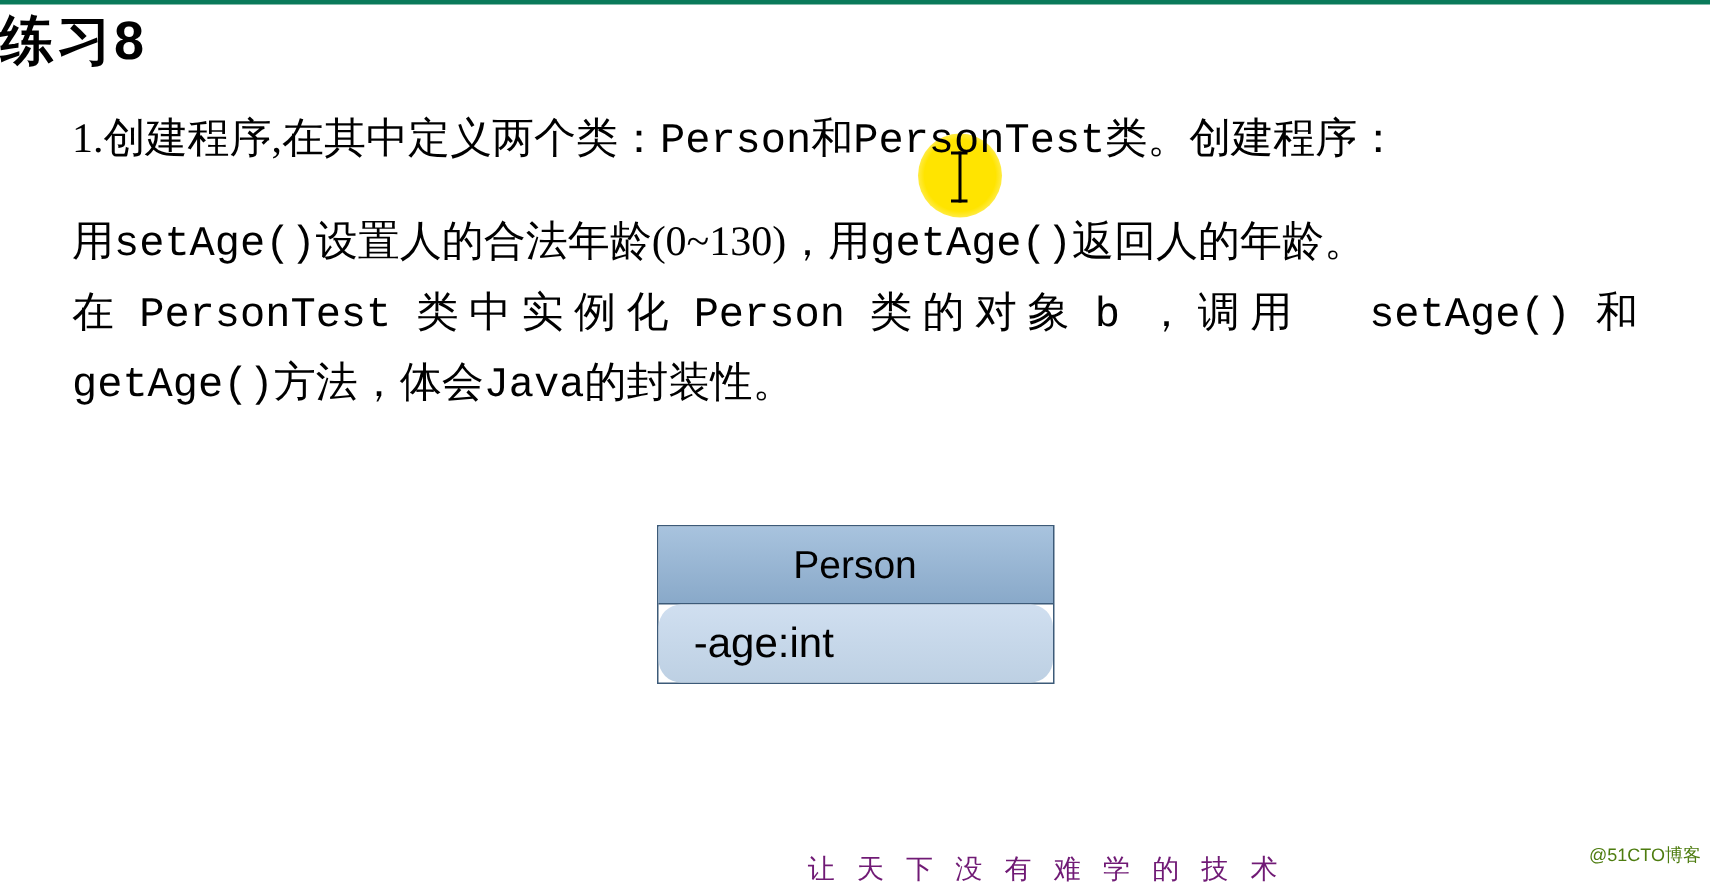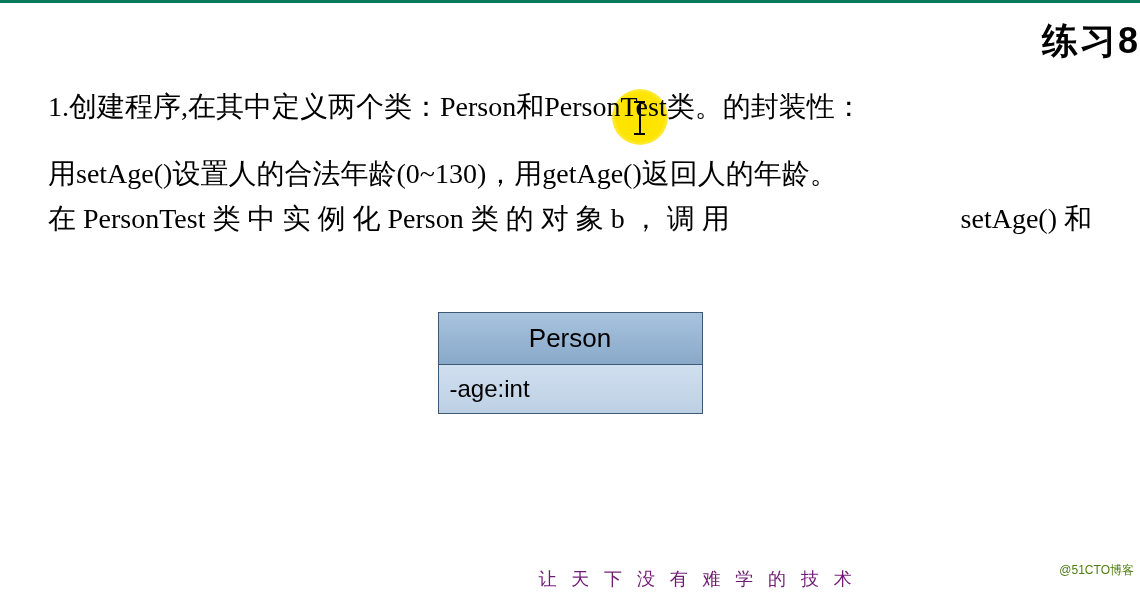--- a/index.html
+++ b/index.html
@@ -10,25 +10,24 @@
     body {
       width: 1140px;
       height: 597px;
       background: #fff;
       font-family: "Microsoft YaHei", Arial, sans-serif;
       position: relative;
       border-top: 3px solid #0a7a5a;
       overflow: hidden;
     }
     .title {
-      text-align: right;
+      text-align: left;
       font-size: 36px;
       font-weight: bold;
       color: #000;
-      margin-top: 14px;
       letter-spacing: 2px;
     }
     .content {
       padding: 20px 48px 0 48px;
       position: relative;
     }
     .para1 {
       font-size: 28px;
       color: #000;
       line-height: 1.5;
@@ -39,21 +38,21 @@
     .para2 {
       font-size: 28px;
       color: #000;
       line-height: 1.6;
       font-family: "SimSun", "宋体", serif;
       text-align: justify;
       text-justify: inter-ideograph;
       margin-top: 24px;
     }
     .western {
-      font-family: Liberation Serif, serif;
+      font-family: Liberation Mono, monospace;
     }
     .highlight-spot {
       position: absolute;
       width: 56px;
       height: 56px;
       background: radial-gradient(circle, #ffe400 0%, #ffe400 60%, rgba(255,228,0,0) 100%);
       border-radius: 50%;
       top: 86px;
       left: 612px;
       pointer-events: none;
@@ -97,23 +96,24 @@
       background: linear-gradient(#a8c3de, #89a9c9);
       border-bottom: 1px solid #3c5a78;
       text-align: center;
       font-size: 26px;
       padding: 10px 0;
       color: #000;
     }
     .uml-row {
       background: linear-gradient(#d0dff0, #bdd0e3);
       border-bottom: 1px solid #3c5a78;
-      font-size: 24px;
-      padding: 10px 11px;
+      font-size: 28px;
+      padding: 10px 24px;
       color: #000;
+      border-radius: 15px;
     }
     .uml-row:last-child {
       border-bottom: none;
     }
     .uml-row .line + .line {
       margin-top: 6px;
     }
     .watermark-right {
       position: absolute;
       right: 6px;
@@ -145,30 +145,33 @@
 
 <div class="highlight-spot"></div>
 <div class="text-cursor">
     <div class="bar"></div>
   </div>
 
 <div class="title">练习8</div>
 
 <div class="content">
   <div class="para1 p1-wrap">
-    <span>1.创建程序,在其中定义两个类：</span><span class="western">Perso</span><span class="western">n</span><span>和</span><span class="western">PersonTest</span><span>类。的封装性：</span>
+    <span>1.创建程序,在其中定义两个类：</span><span class="western">Perso</span><span class="western">n</span><span>和</span><span class="western">PersonTest</span><span>类。创建程序：</span>
   </div>
 
   <div class="para2">
     <div>
       <span>用</span><span class="western">setAge()</span><span>设置人的合法年龄(0~130)，用</span><span class="western">getAge()</span><span>返回人的年龄。</span>
     </div>
     <div class="justify-line">
       <span><span>在</span><span class="western"> PersonTest </span><span>类 中 实 例 化</span><span class="western"> Person </span><span>类 的 对 象</span><span class="western"> b </span><span>， 调 用</span></span>
       <span><span class="western"> setAge() </span><span>和</span></span>
+    </div>
+    <div>
+      <span class="western">getAge()</span><span>方法，体会</span><span class="western">Java</span><span>的封装性。</span>
     </div>
   </div>
 
   <div class="uml-box">
     <div class="uml-head">Person</div>
     <div class="uml-row">
       <div class="line">-age:int</div>
     </div>
   </div>
 </div>

